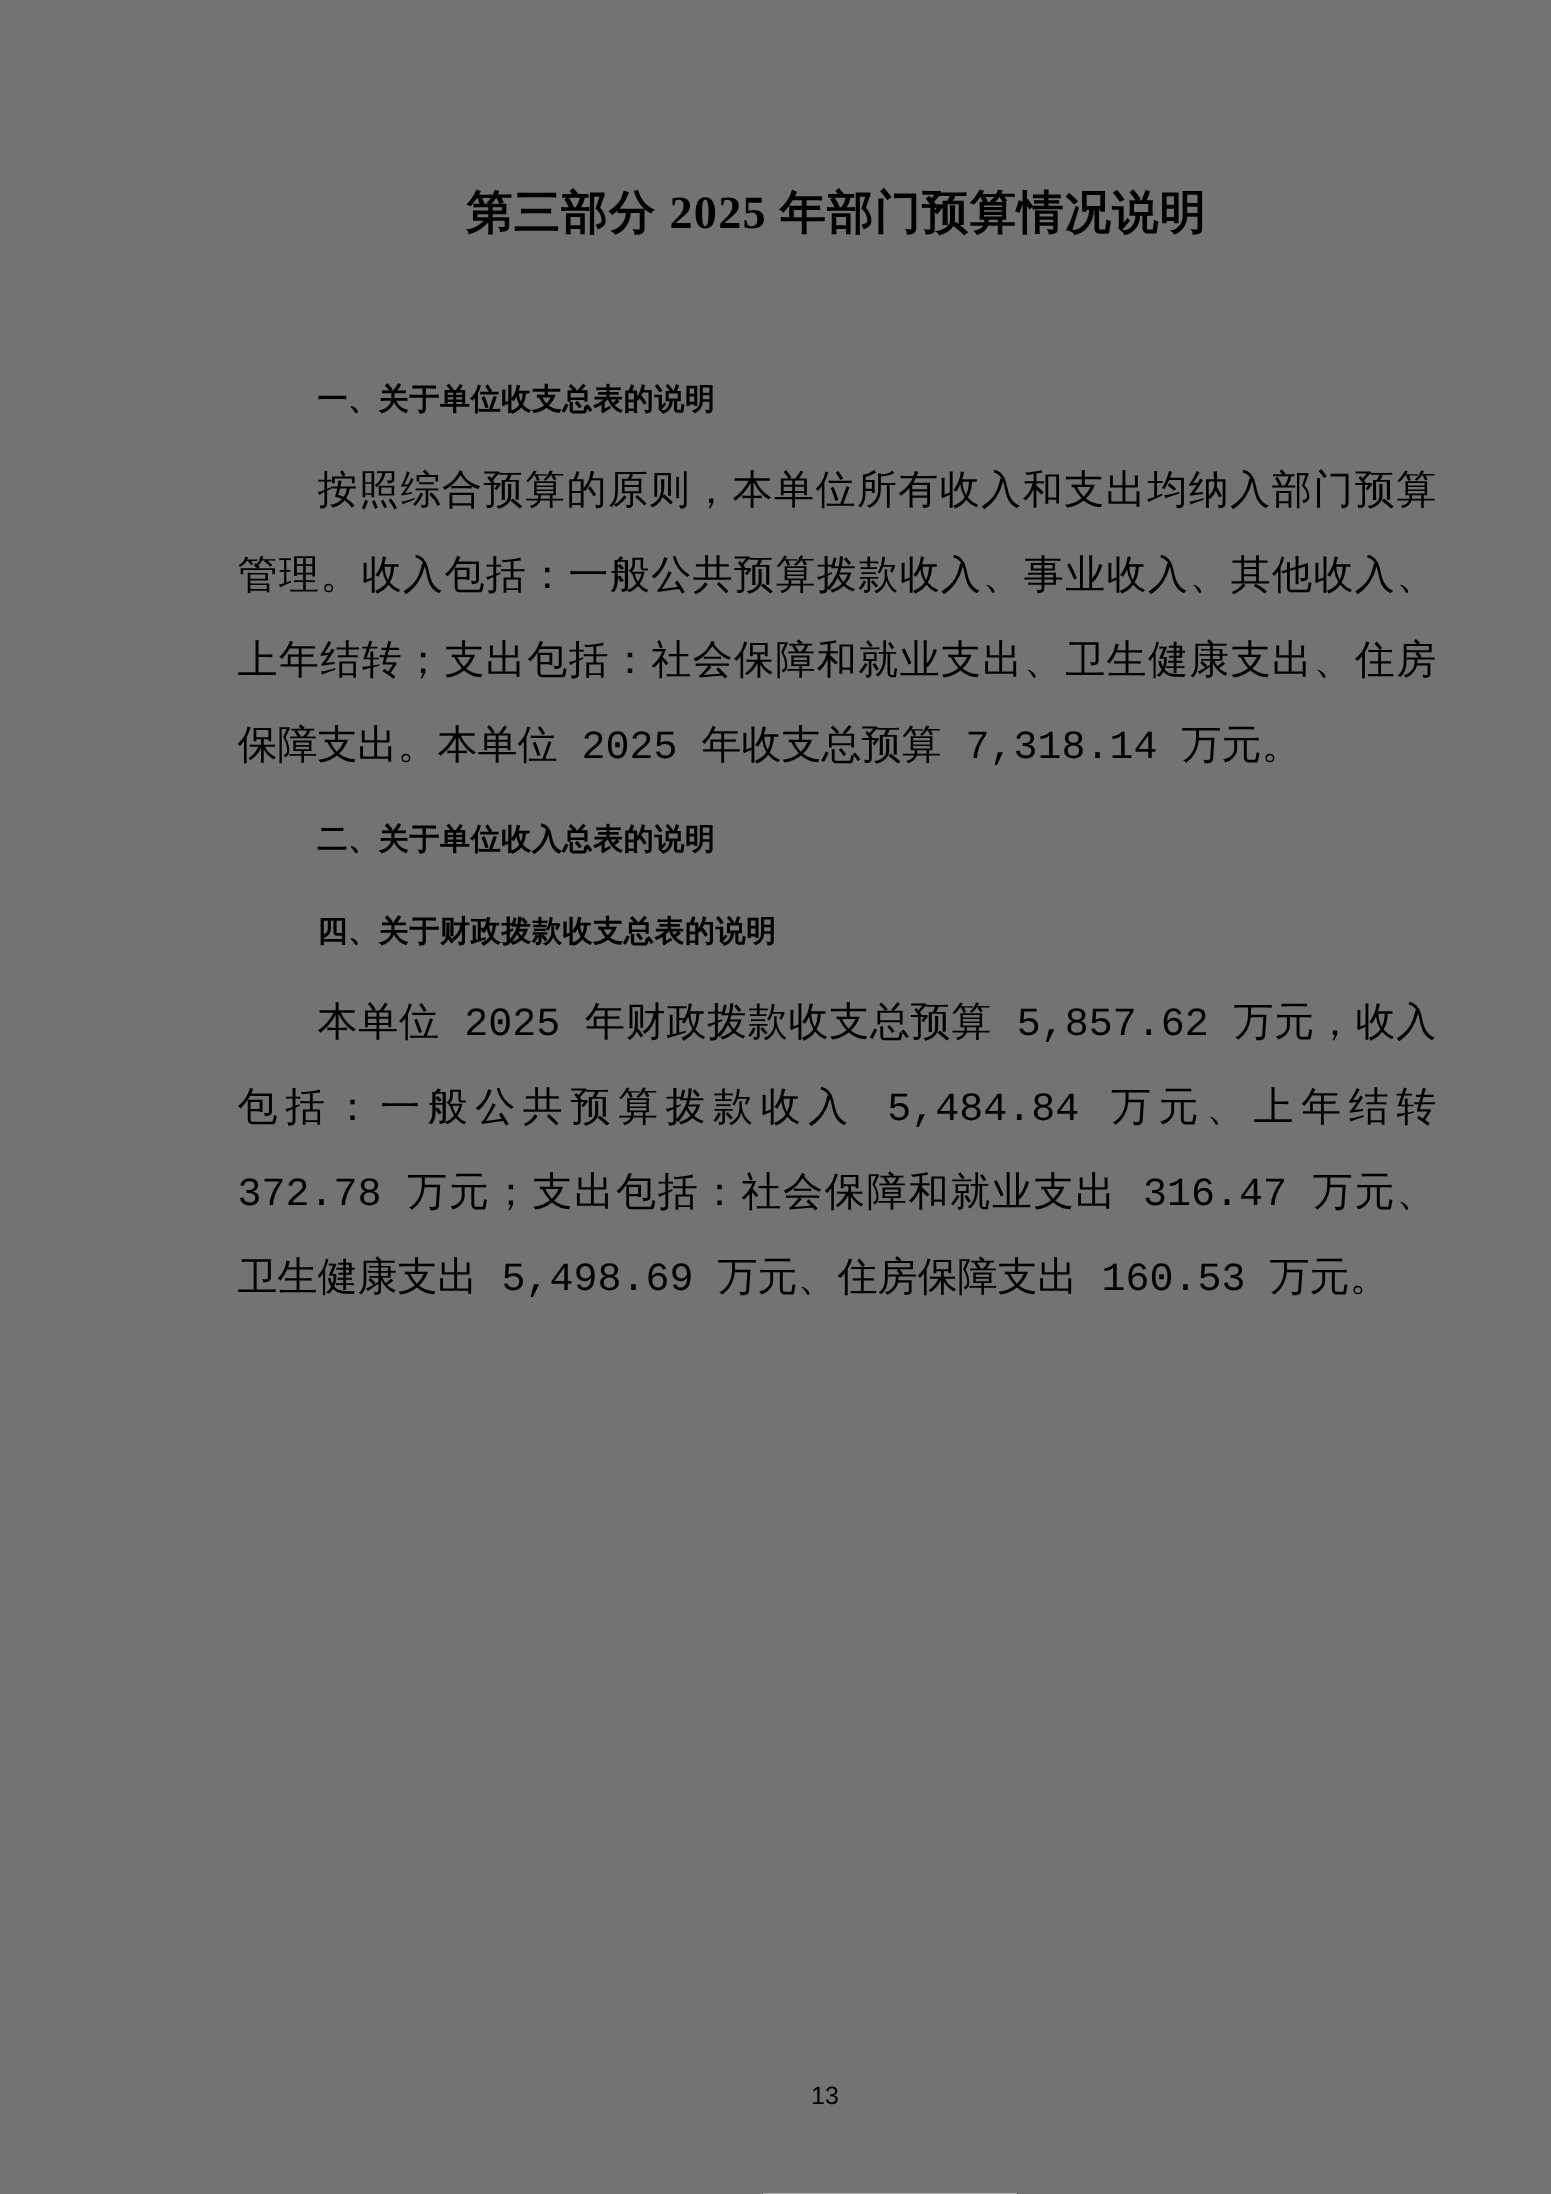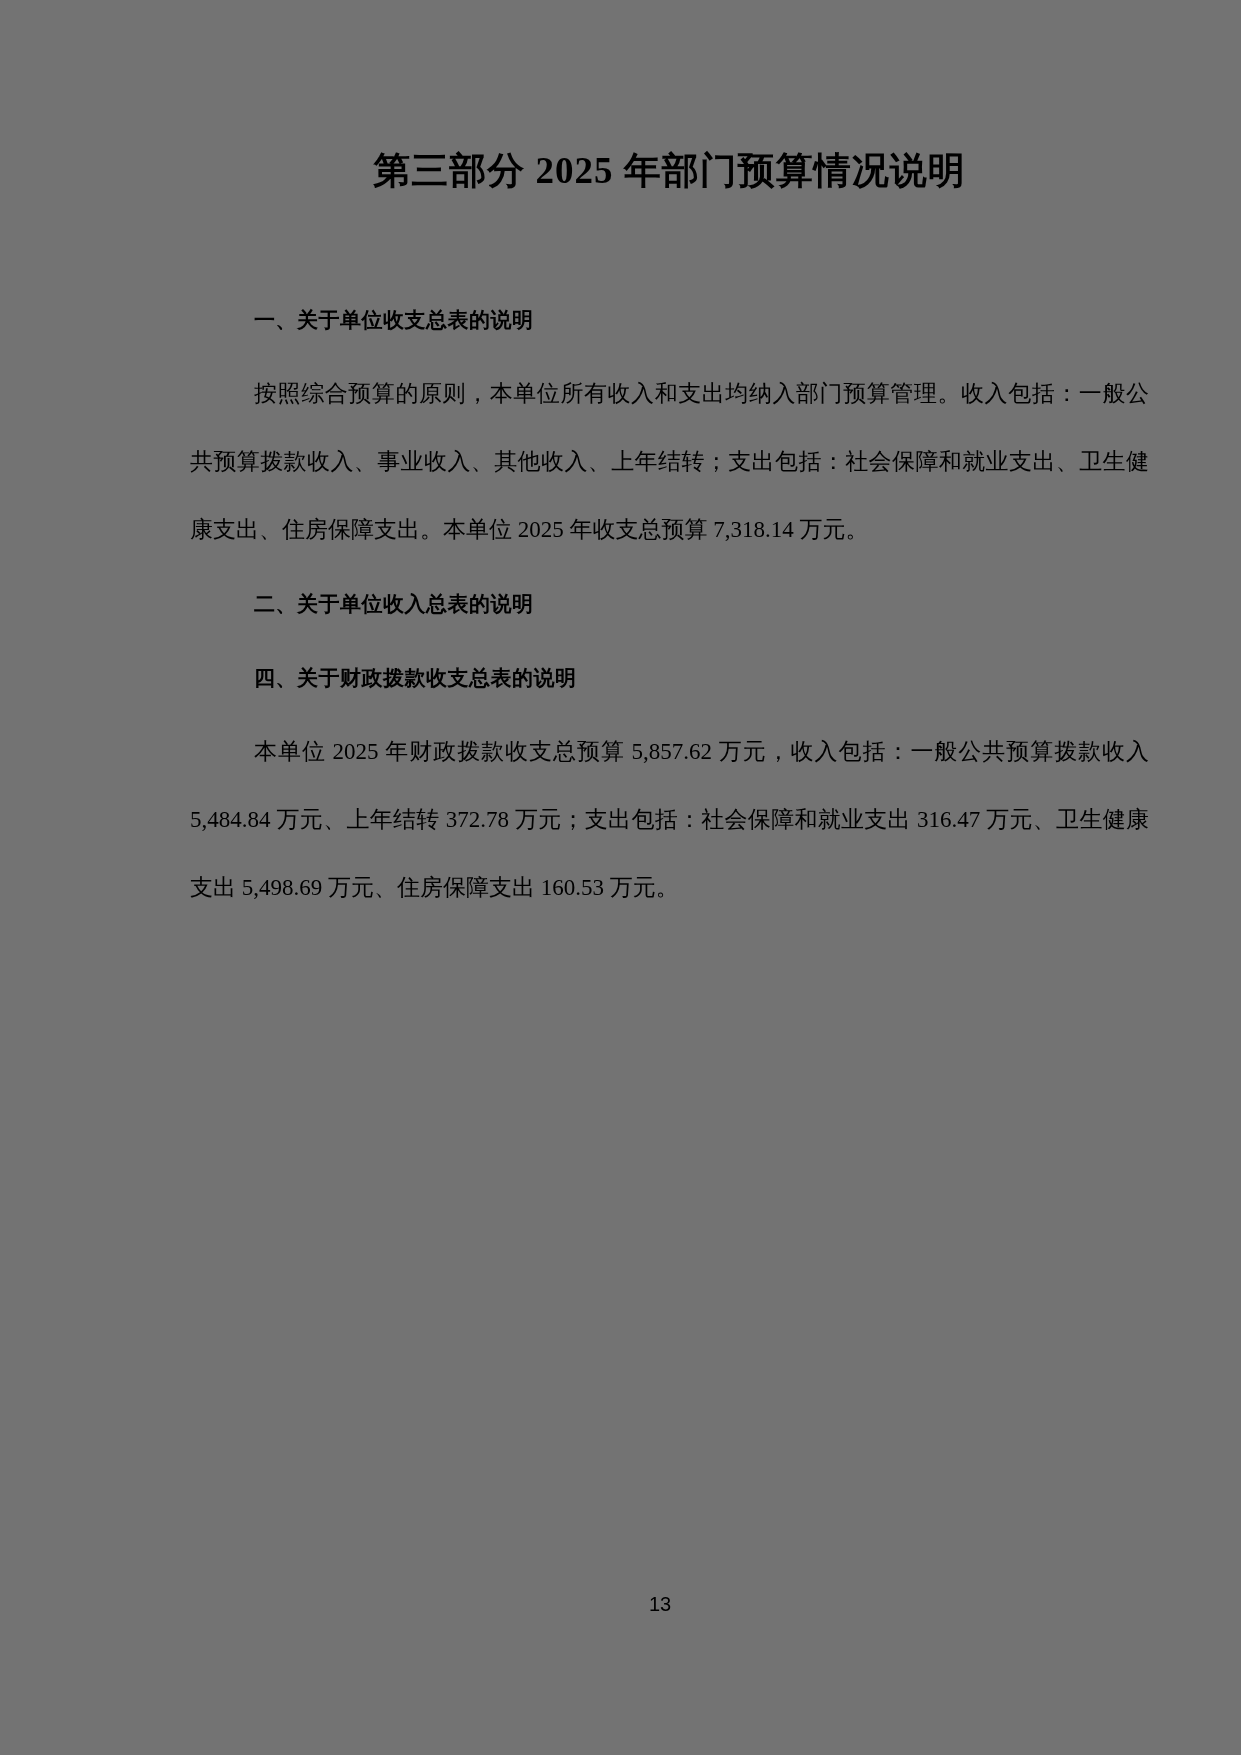--- a/index.html
+++ b/index.html
@@ -22,38 +22,38 @@
     margin: 0 0 92px 0;
     font-size: 37px;
     line-height: 46px;
     font-weight: bold;
     text-align: center;
     letter-spacing: 1px;
     font-family: "Liberation Serif", "DejaVu Serif", serif;
   }
   .section-heading {
     margin: 6px 0;
-    font-size: 21px;
+    font-size: 24px;
     line-height: 68px;
     font-weight: 700;
     text-indent: 64px;
     font-family: Liberation Sans, sans-serif;
     letter-spacing: 0.5px;
   }
   .section-body {
     margin: 0;
-    font-size: 23px;
+    font-size: 32px;
     line-height: 68px;
     text-indent: 64px;
     text-align: justify;
-    font-family: Liberation Serif, serif;
+    font-family: Liberation Mono, monospace;
   }
   .page-number {
     position: absolute;
-    top: 1593px;
+    top: 1666px;
     left: 190px;
     width: 940px;
     text-align: center;
     font-size: 20px;
     font-family: "Liberation Sans", "DejaVu Sans", sans-serif;
   }
 </style>
 </head>
 <body>
 

